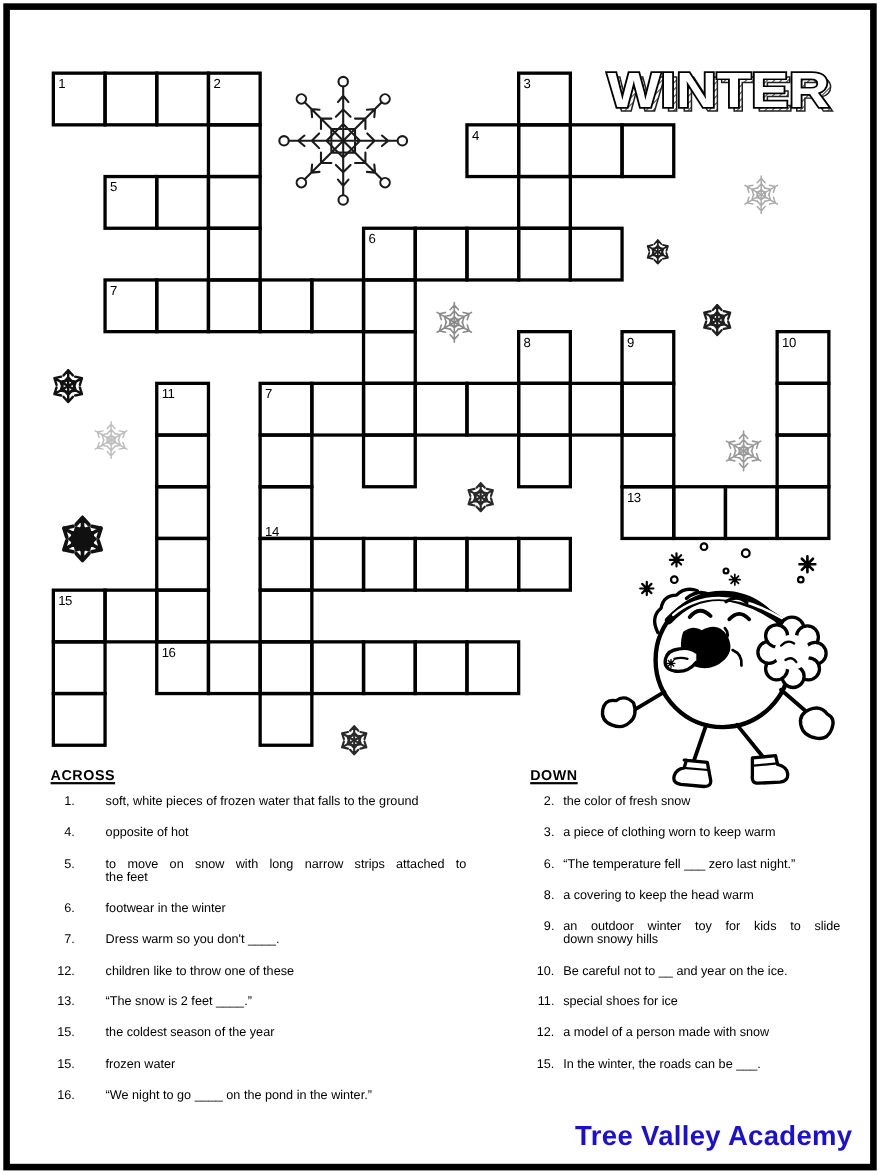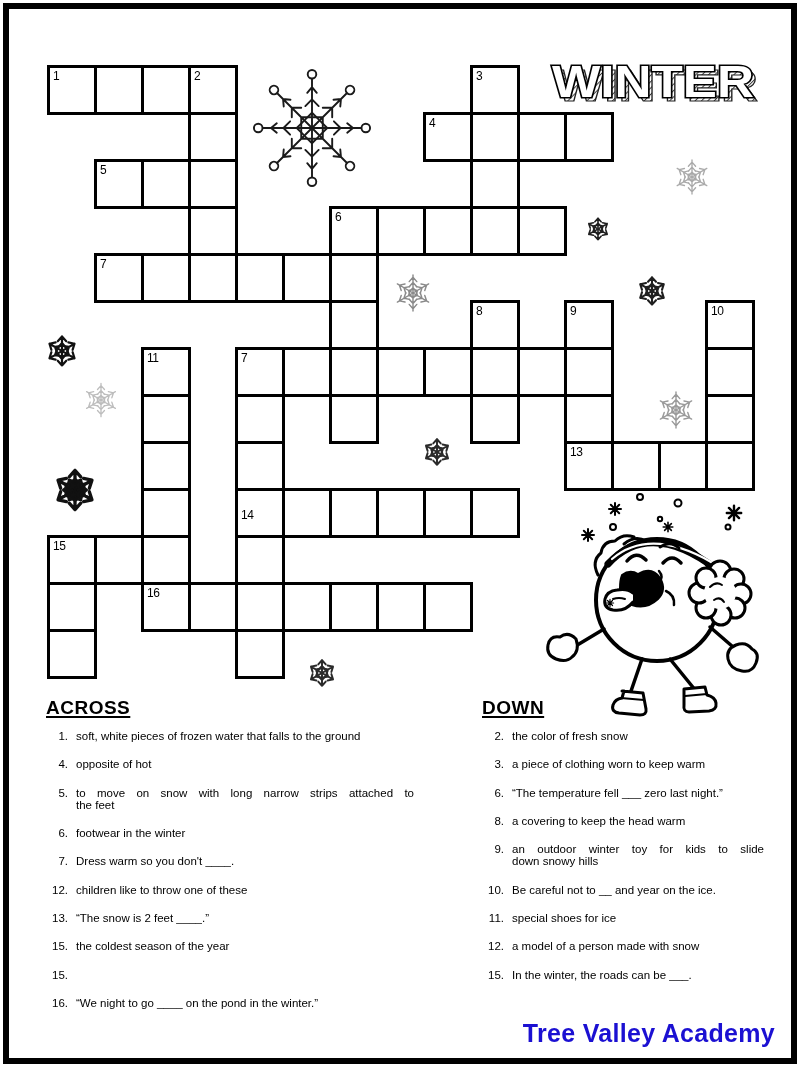--- a/index.html
+++ b/index.html
@@ -29,25 +29,25 @@
   .t-main{font-family:"Liberation Sans",sans-serif;font-weight:bold;font-size:45px;
     fill:#fff;stroke:#000;stroke-width:3px;paint-order:stroke fill;}
 
   
   #snowman-svg{position:absolute;left:538px;top:487px;pointer-events:none;}
 
   
   .clues{position:absolute;}
   #across{left:44px;top:697px;width:380px;}
   #down{left:480px;top:697px;width:300px;}
-  .clues h2{font-size:19px;margin:0 0 11px 2px;letter-spacing:0.5px;
+  .clues h2{font-size:13px;margin:0 0 11px 2px;letter-spacing:0.5px;
     text-decoration:underline;text-decoration-thickness:2px;text-underline-offset:2px;}
   .clue{display:flex;margin-bottom:16px;font-size:11.5px;line-height:1.07;}
   .clue-num{width:24px;text-align:right;margin-right:8px;flex:none;}
-  #across .clue-text{width:338px;}
+  #across .clue-text{width:338px;margin-left:20px;}
   #down .clue-text{width:252px;}
   .jline{text-align:justify;text-align-last:justify;}
 
   
   #footer-brand{position:absolute;right:25px;top:1019px;font-size:25px;font-weight:bold;letter-spacing:0.3px;}
 </style>
 </head>
 <body>
 
 <svg width="0" height="0" style="position:absolute" aria-hidden="true">
@@ -189,21 +189,21 @@
     <div class="cell" style="left: 235px; top: 582px; height: 50px; width: 50px;"></div>
     <div class="cell" style="left: 235px; top: 629px; height: 50px; width: 50px;"></div>
     <div class="cell" style="left: 611px; top: 441px; height: 50px; width: 50px;"></div>
     <div class="cell" style="left: 658px; top: 441px; height: 50px; width: 50px;"></div>
     <span class="cellnum" style="left: 570px; top: 446px;">13</span>
     <div class="cell" style="left: 282px; top: 488px; height: 50px; width: 50px;"></div>
     <div class="cell" style="left: 329px; top: 488px; height: 50px; width: 50px;"></div>
     <div class="cell" style="left: 376px; top: 488px; height: 50px; width: 50px;"></div>
     <div class="cell" style="left: 423px; top: 488px; height: 50px; width: 50px;"></div>
     <div class="cell" style="left: 470px; top: 488px; height: 50px; width: 50px;"></div>
-    <span class="cellnum" style="left: 241px; top: 509px;">14</span>
+    <span class="cellnum" style="left: 241px; top: 477px;">14</span>
     <div class="cell" style="left: 47px; top: 535px; height: 50px; width: 50px;"></div>
     <div class="cell" style="left: 94px; top: 535px; height: 50px; width: 50px;"></div>
     <span class="cellnum" style="left: 53px; top: 540px;">15</span>
     <div class="cell" style="left: 47px; top: 582px; height: 50px; width: 50px;"></div>
     <div class="cell" style="left: 47px; top: 629px; height: 50px; width: 50px;"></div>
     <div class="cell" style="left: 188px; top: 582px; height: 50px; width: 50px;"></div>
     <div class="cell" style="left: 282px; top: 582px; height: 50px; width: 50px;"></div>
     <div class="cell" style="left: 329px; top: 582px; height: 50px; width: 50px;"></div>
     <div class="cell" style="left: 376px; top: 582px; height: 50px; width: 50px;"></div>
     <div class="cell" style="left: 423px; top: 582px; height: 50px; width: 50px;"></div>
@@ -320,20 +320,23 @@
         </span>
       </div>
       <div class="clue">
         <span class="clue-num">15.</span>
         <span class="clue-text">
           <div>the coldest season of the year</div>
         </span>
       </div>
       <div class="clue">
         <span class="clue-num">15.</span>
+        <span class="clue-text">
+          <div>frozen water</div>
+        </span>
       </div>
       <div class="clue">
         <span class="clue-num">16.</span>
         <span class="clue-text">
           <div>“We night to go ____ on the pond in the winter.”</div>
         </span>
       </div>
     </div>
 </div>
 

